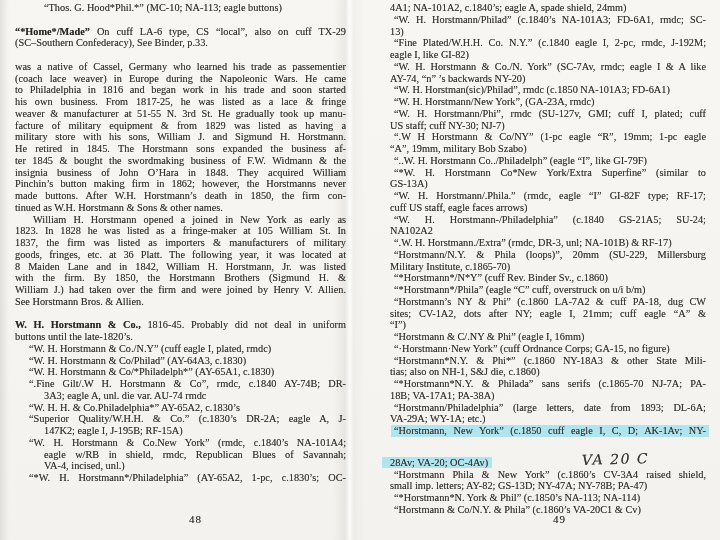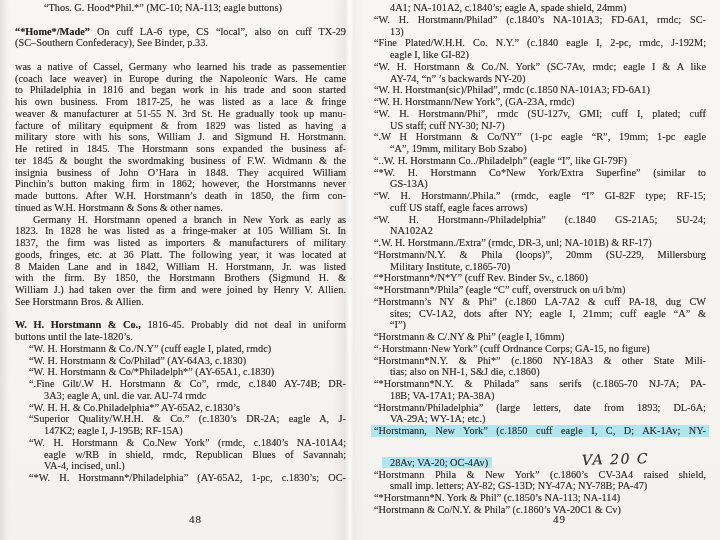--- a/index.html
+++ b/index.html
@@ -22,21 +22,21 @@
     text-shadow:0 0 0.35px rgba(58,53,47,0.55);
   }
   .line.j{white-space:normal;text-align:justify;}
   .line.j::after{content:"";display:inline-block;width:100%;height:0;}
   .line.no-clip{overflow:visible;margin-top:20px;}
   .line.blank{height:11.75px;}
   .line b{font-weight:700;color:#2a2622;}
   .page-left .para{padding-left:18px;}
   .page-left .entry{padding-left:14px;}
   .page-left .cont{padding-left:29px;}
-  .page-right .entry{padding-left:0;}
+  .page-right .entry{padding-left:0;margin-left:20px;}
   .page-right .cont{padding-left:16px;}
   .hl-full{background:#b0e5f0;box-shadow:-3px 0 0 #b0e5f0,3px 0 0 #b0e5f0;}
   .hl-part{background:#b0e5f0;box-shadow:-8px 0 0 #b0e5f0,4px 0 0 #b0e5f0;border-radius:1px;}
   .ann{
     position:absolute;left:208px;top:-3px;
     font-family:"DejaVu Serif",serif;font-style:italic;
     font-size:14px;letter-spacing:1.5px;color:#3a3631;
     transform:rotate(-1.5deg);white-space:nowrap;
     text-shadow:0 0 0.4px rgba(50,46,42,0.6);
   }
@@ -72,21 +72,21 @@
       <div class="line flush j">his own business.  From 1817-25, he was listed as a lace &amp; fringe</div>
       <div class="line flush j">weaver &amp; manufacturer at 51-55 N. 3rd St. He gradually took up manu-</div>
       <div class="line flush j">facture of military equipment &amp; from 1829 was listed as having a</div>
       <div class="line flush j">military store with his sons, William J. and Sigmund H. Horstmann.</div>
       <div class="line flush j">He retired in 1845. The Horstmann sons expanded the business af-</div>
       <div class="line flush j">ter 1845 &amp; bought the swordmaking business of F.W. Widmann &amp; the</div>
       <div class="line flush j">insignia business of John O’Hara in 1848. They acquired William</div>
       <div class="line flush j">Pinchin’s button making firm in 1862; however, the Horstmanns never</div>
       <div class="line flush j">made buttons.  After W.H. Horstmann’s death in 1850, the firm con-</div>
       <div class="line flush">tinued as W.H. Horstmann &amp; Sons &amp; other names.</div>
-      <div class="line para j">Germany H. Horstmann opened a branch in New York as early as</div>
+      <div class="line para j">William H. Horstmann opened a joined in New York as early as</div>
       <div class="line flush j">1823.  In 1828 he was listed as a fringe-maker at 105 William St. In</div>
       <div class="line flush j">1837, the firm was listed as importers &amp; manufacturers of military</div>
       <div class="line flush j">goods, fringes, etc. at 36 Platt.  The following year, it was located at</div>
       <div class="line flush j">8 Maiden Lane and in 1842, William H. Horstmann, Jr. was listed</div>
       <div class="line flush j">with the firm.  By 1850, the Horstmann Brothers (Sigmund H. &amp;</div>
       <div class="line flush j">William J.) had taken over the firm and were joined by Henry V. Allien.</div>
       <div class="line flush">See Horstmann Bros. &amp; Allien.</div>
       <div class="line blank blank"></div>
       <div class="line flush j"><b>W. H. Horstmann &amp; Co.,</b> 1816-45.  Probably did not deal in uniform</div>
       <div class="line flush">buttons until the late-1820’s.</div>
@@ -113,21 +113,21 @@
       <div class="line cont">AY-74, “n” ’s backwards NY-20)</div>
       <div class="line entry">“W. H. Horstman(sic)/Philad”, rmdc (c.1850 NA-101A3; FD-6A1)</div>
       <div class="line entry">“W. H. Horstmann/New York”, (GA-23A, rmdc)</div>
       <div class="line entry j">“W. H. Horstmann/Phi”, rmdc (SU-127v, GMI; cuff I, plated; cuff</div>
       <div class="line cont">US staff; cuff NY-30; NJ-7)</div>
       <div class="line entry j">“.W H Horstmann &amp; Co/NY” (1-pc eagle “R”, 19mm; 1-pc eagle</div>
       <div class="line cont">“A”, 19mm, military Bob Szabo)</div>
       <div class="line entry">“..W. H. Horstmann Co../Philadelph” (eagle “I”, like GI-79F)</div>
       <div class="line entry j">“*W.  H.  Horstmann  Co*New York/Extra  Superfine”  (similar  to</div>
       <div class="line cont">GS-13A)</div>
-      <div class="line entry j">“W. H. Horstmann/.Phila.” (rmdc, eagle “I” GI-82F type; RF-15;</div>
+      <div class="line entry j">“W. H. Horstmann/.Phila.” (rmdc, eagle “I” GI-82F type; RF-17;</div>
       <div class="line cont">cuff US staff, eagle faces arrows)</div>
       <div class="line entry j">“W. H. Horstmann-/Philadelphia” (c.1840 GS-21A5; SU-24;</div>
       <div class="line cont">NA102A2</div>
       <div class="line entry">“.W. H. Horstmann./Extra” (rmdc, DR-3, unl; NA-101B) &amp; RF-17)</div>
       <div class="line entry j">“Horstmann/N.Y. &amp; Phila (loops)”, 20mm (SU-229, Millersburg</div>
       <div class="line cont">Military Institute, c.1865-70)</div>
       <div class="line entry">“*Horstmann*/N*Y” (cuff Rev. Binder Sv., c.1860)</div>
       <div class="line entry">“*Horstmann*/Phila” (eagle “C” cuff, overstruck on u/i b/m)</div>
       <div class="line entry j">“Horstmann’s NY &amp; Phi” (c.1860 LA-7A2 &amp; cuff PA-18, dug CW</div>
       <div class="line cont j">sites; CV-1A2, dots after NY; eagle I, 21mm; cuff eagle “A” &amp;</div>

